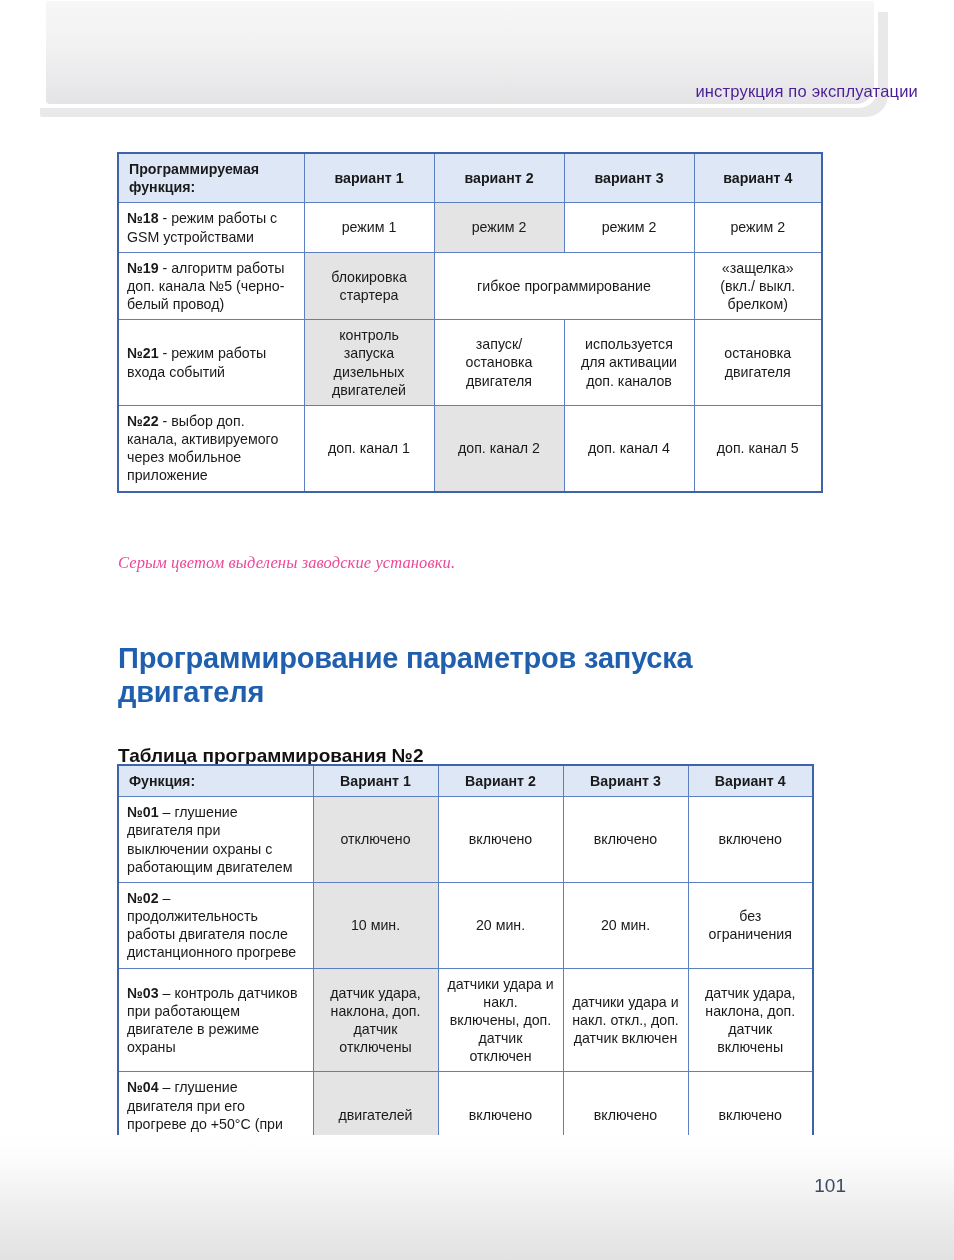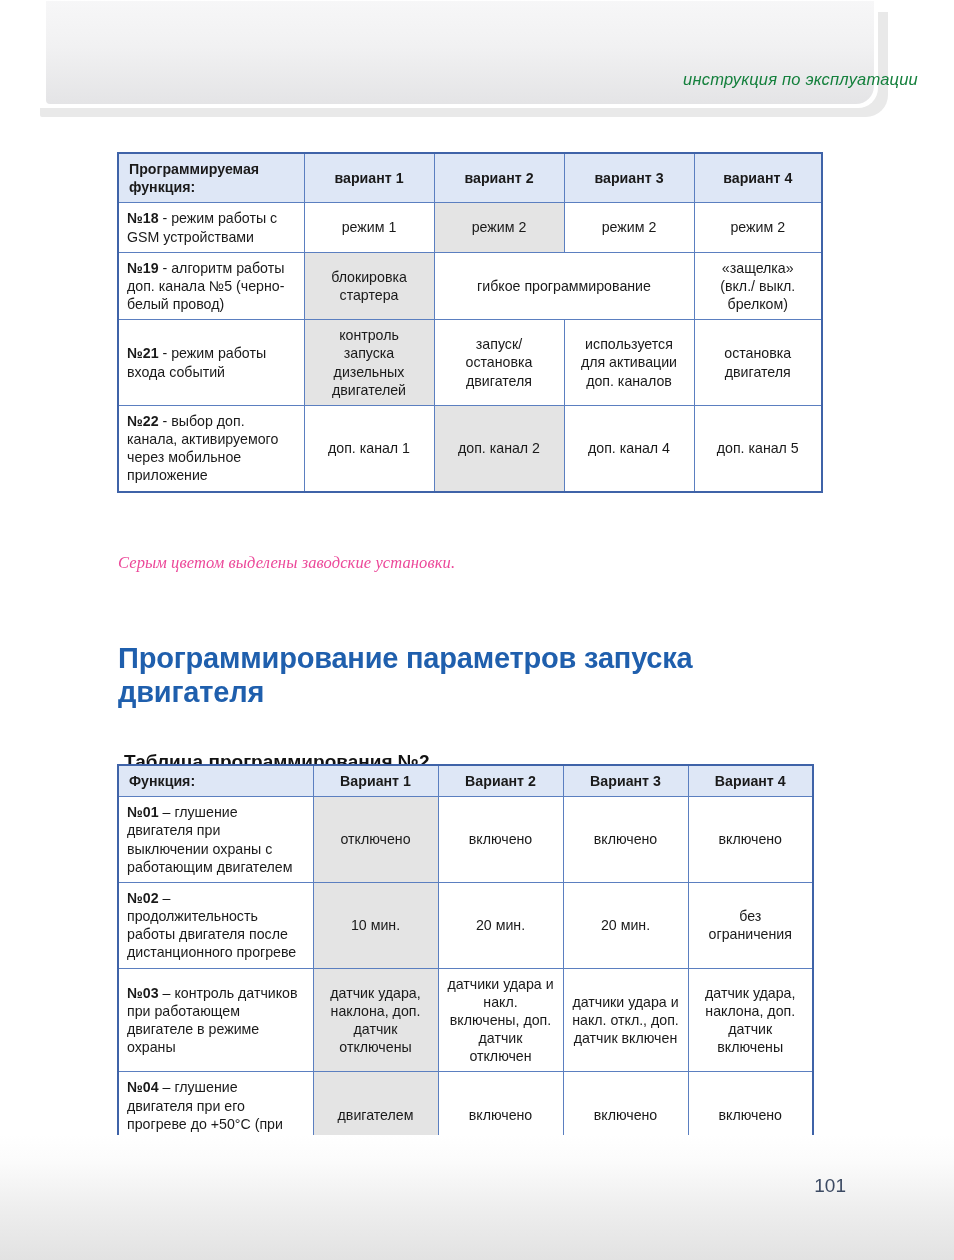--- a/index.html
+++ b/index.html
@@ -42,26 +42,25 @@
     left: 46px; top: 0px;
     width: 828px; height: 104px;
     background: linear-gradient(to bottom, #f7f7f8 0%, #f1f1f2 45%, #e4e4e6 100%);
     border-bottom-right-radius: 18px;
     border-bottom-left-radius: 4px;
     box-shadow: 0 1px 0 rgba(255,255,255,0.9) inset;
   }
   .banner-title {
     position: absolute;
     right: 36px;
-    top: 70px;
+    top: 82px;
     font-size: 16.5px;
-    color: #15803d;
+    color: #4c1d95;
     letter-spacing: 0.2px;
     white-space: nowrap;
-    font-style: italic;
   }
 
   table.grid {
     position: absolute;
     border-collapse: collapse;
     table-layout: fixed;
   }
   table.grid td {
     border: 1px solid #5b7fc0;
     padding: 6px 8px;
@@ -119,21 +118,21 @@
     margin: 0;
     font-size: 29px;
     line-height: 1.18;
     color: #1f5fad;
     font-weight: bold;
     letter-spacing: -0.2px;
   }
   h2.subsection {
     position: absolute;
     left: 118px;
-    margin: 6px;
+    margin: 0;
     font-size: 19px;
     color: #121212;
     font-weight: bold;
   }
 
   
   .footer {
     position: absolute;
     left: 0;
     top: 1135px;
@@ -267,21 +266,21 @@
       <td class="val shade">датчик удара, наклона, доп. датчик отключены</td>
       <td class="val">датчики удара и накл. включены, доп. датчик отключен</td>
       <td class="val">датчики удара и накл. откл., доп. датчик включен</td>
       <td class="val">датчик удара, наклона, доп. датчик включены</td>
     </tr>
 
     <tr>
       <td class="fn">
         <span class="num">№04</span><span> – глушение двигателя при его  прогреве до +50°С (при дистанц.  запусках)</span>
       </td>
-      <td class="val shade">двигателем</td>
+      <td class="val shade">двигателей</td>
       <td class="val">включено</td>
       <td class="val">включено</td>
       <td class="val">включено</td>
     </tr>
   </tbody>
 </table>
 
 <div class="footer"></div>
 <div class="page-num">101</div>
 

